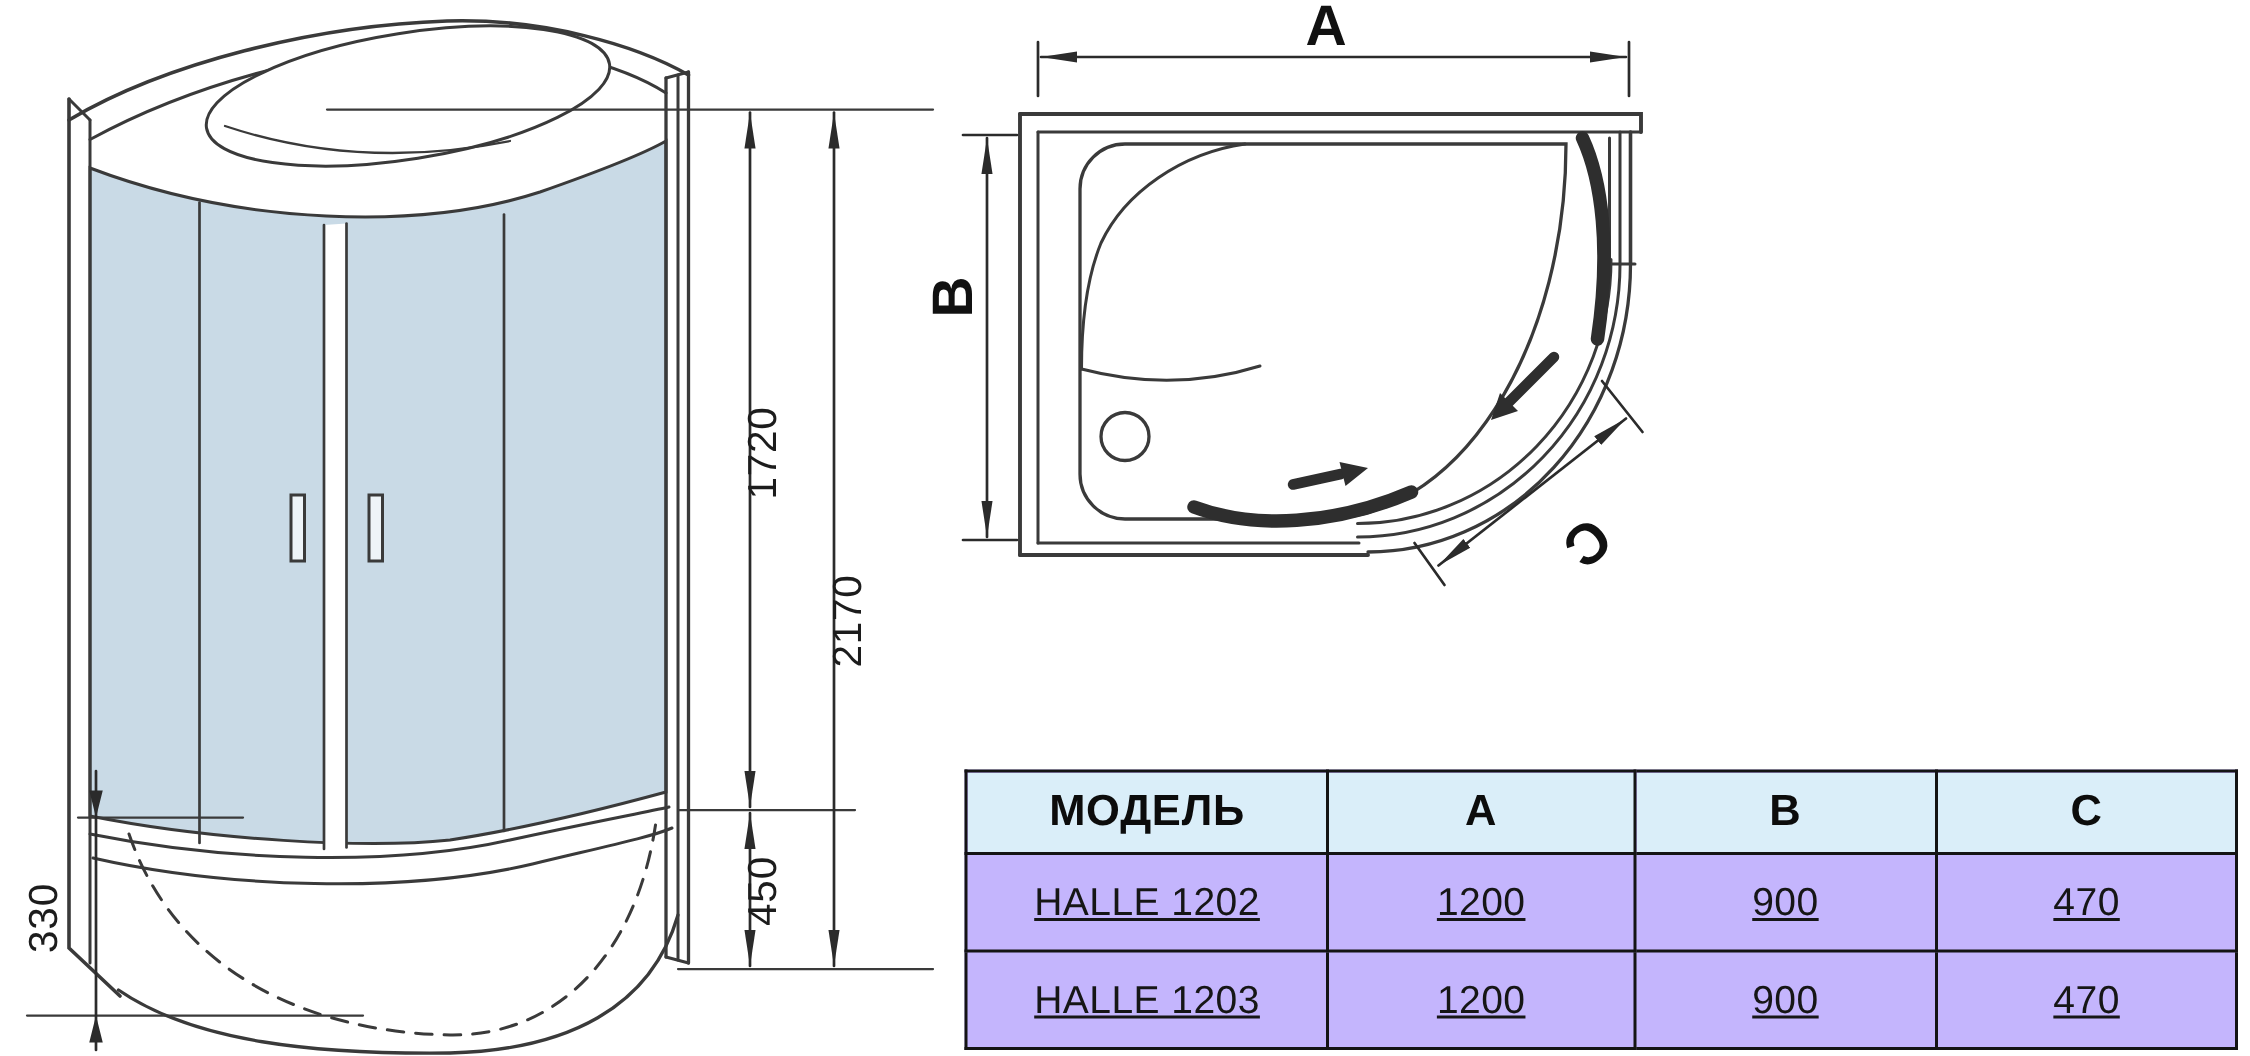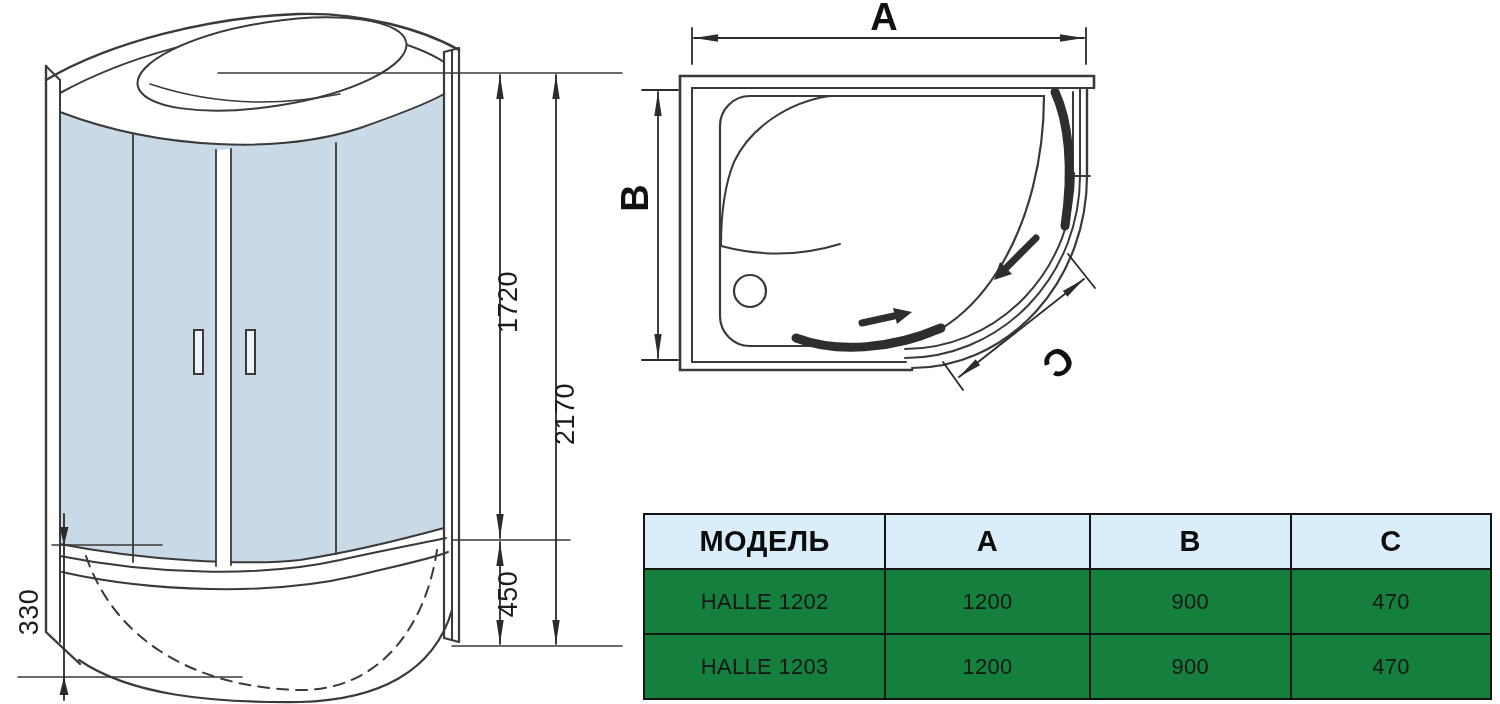--- a/index.html
+++ b/index.html
@@ -3,26 +3,26 @@
 <meta charset="utf-8">
 <style>
   html,body{margin:0;padding:0;background:#ffffff;width:1500px;height:704px;overflow:hidden;}
   #stage{position:relative;width:1500px;height:704px;background:#fff;
          font-family:"Liberation Sans",sans-serif;}
   #drawing{position:absolute;left:0;top:0;}
   .dimtext{font-family:"Liberation Sans",sans-serif;font-size:27px;fill:#1c1c1c;letter-spacing:0.5px;}
   .biglabel{font-family:"Liberation Sans",sans-serif;font-size:38px;font-weight:bold;fill:#111;}
   
   #spec-table{position:absolute;left:643px;top:513px;width:849px;height:187px;
-              border-collapse:collapse;table-layout:fixed;background:#15803d;}
+              border-collapse:collapse;table-layout:fixed;background:#c4b5fd;}
   #spec-table td,#spec-table th{border:2px solid #141414;text-align:center;vertical-align:middle;
               padding:0;overflow:hidden;white-space:nowrap;}
   #spec-table thead th{background:#daeef9;height:53px;font-size:29px;font-weight:bold;color:#0c0c0c;
               letter-spacing:0.5px;}
-  #spec-table tbody td{height:42px;font-size:22px;font-weight:normal;color:#161616;letter-spacing:0.3px;}
+  #spec-table tbody td{height:42px;font-size:26px;font-weight:normal;color:#161616;letter-spacing:0.3px;text-decoration:underline;}
   col.c-model{width:28.5%;} col.c-a{width:24.1%;} col.c-b{width:23.8%;} col.c-c{width:23.6%;}
 </style>
 </head>
 <body>
 
 <div id="stage">
 
   <svg id="drawing" width="1500" height="704" viewBox="0 0 1500 704">
     <defs>
       <marker id="ah" viewBox="0 0 26 10" refX="24" refY="5" markerWidth="26" markerHeight="10" orient="auto-start-reverse" markerUnits="userSpaceOnUse">

